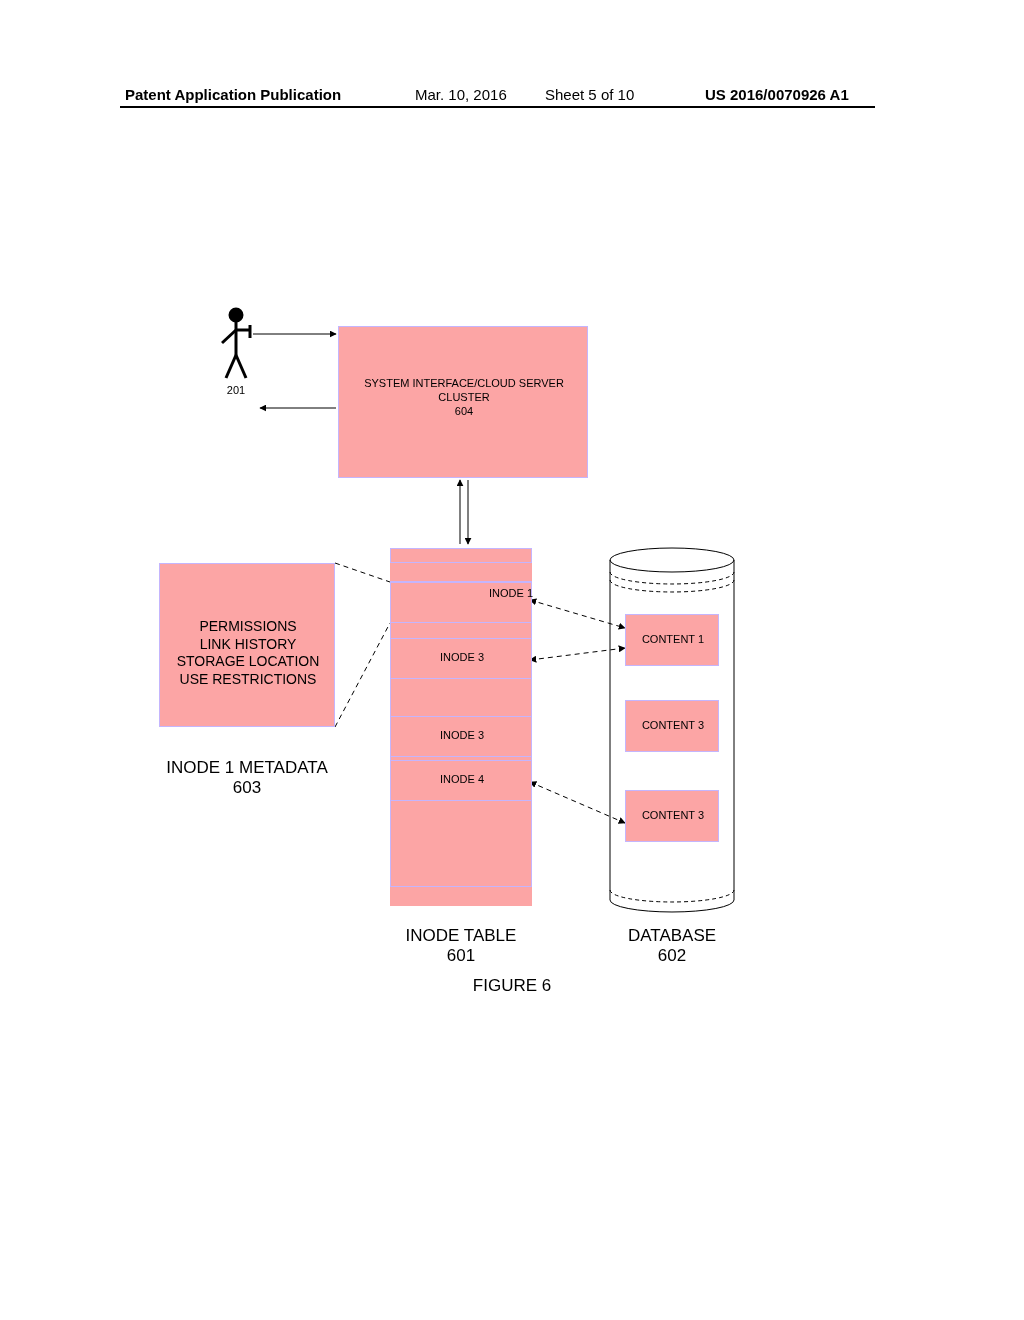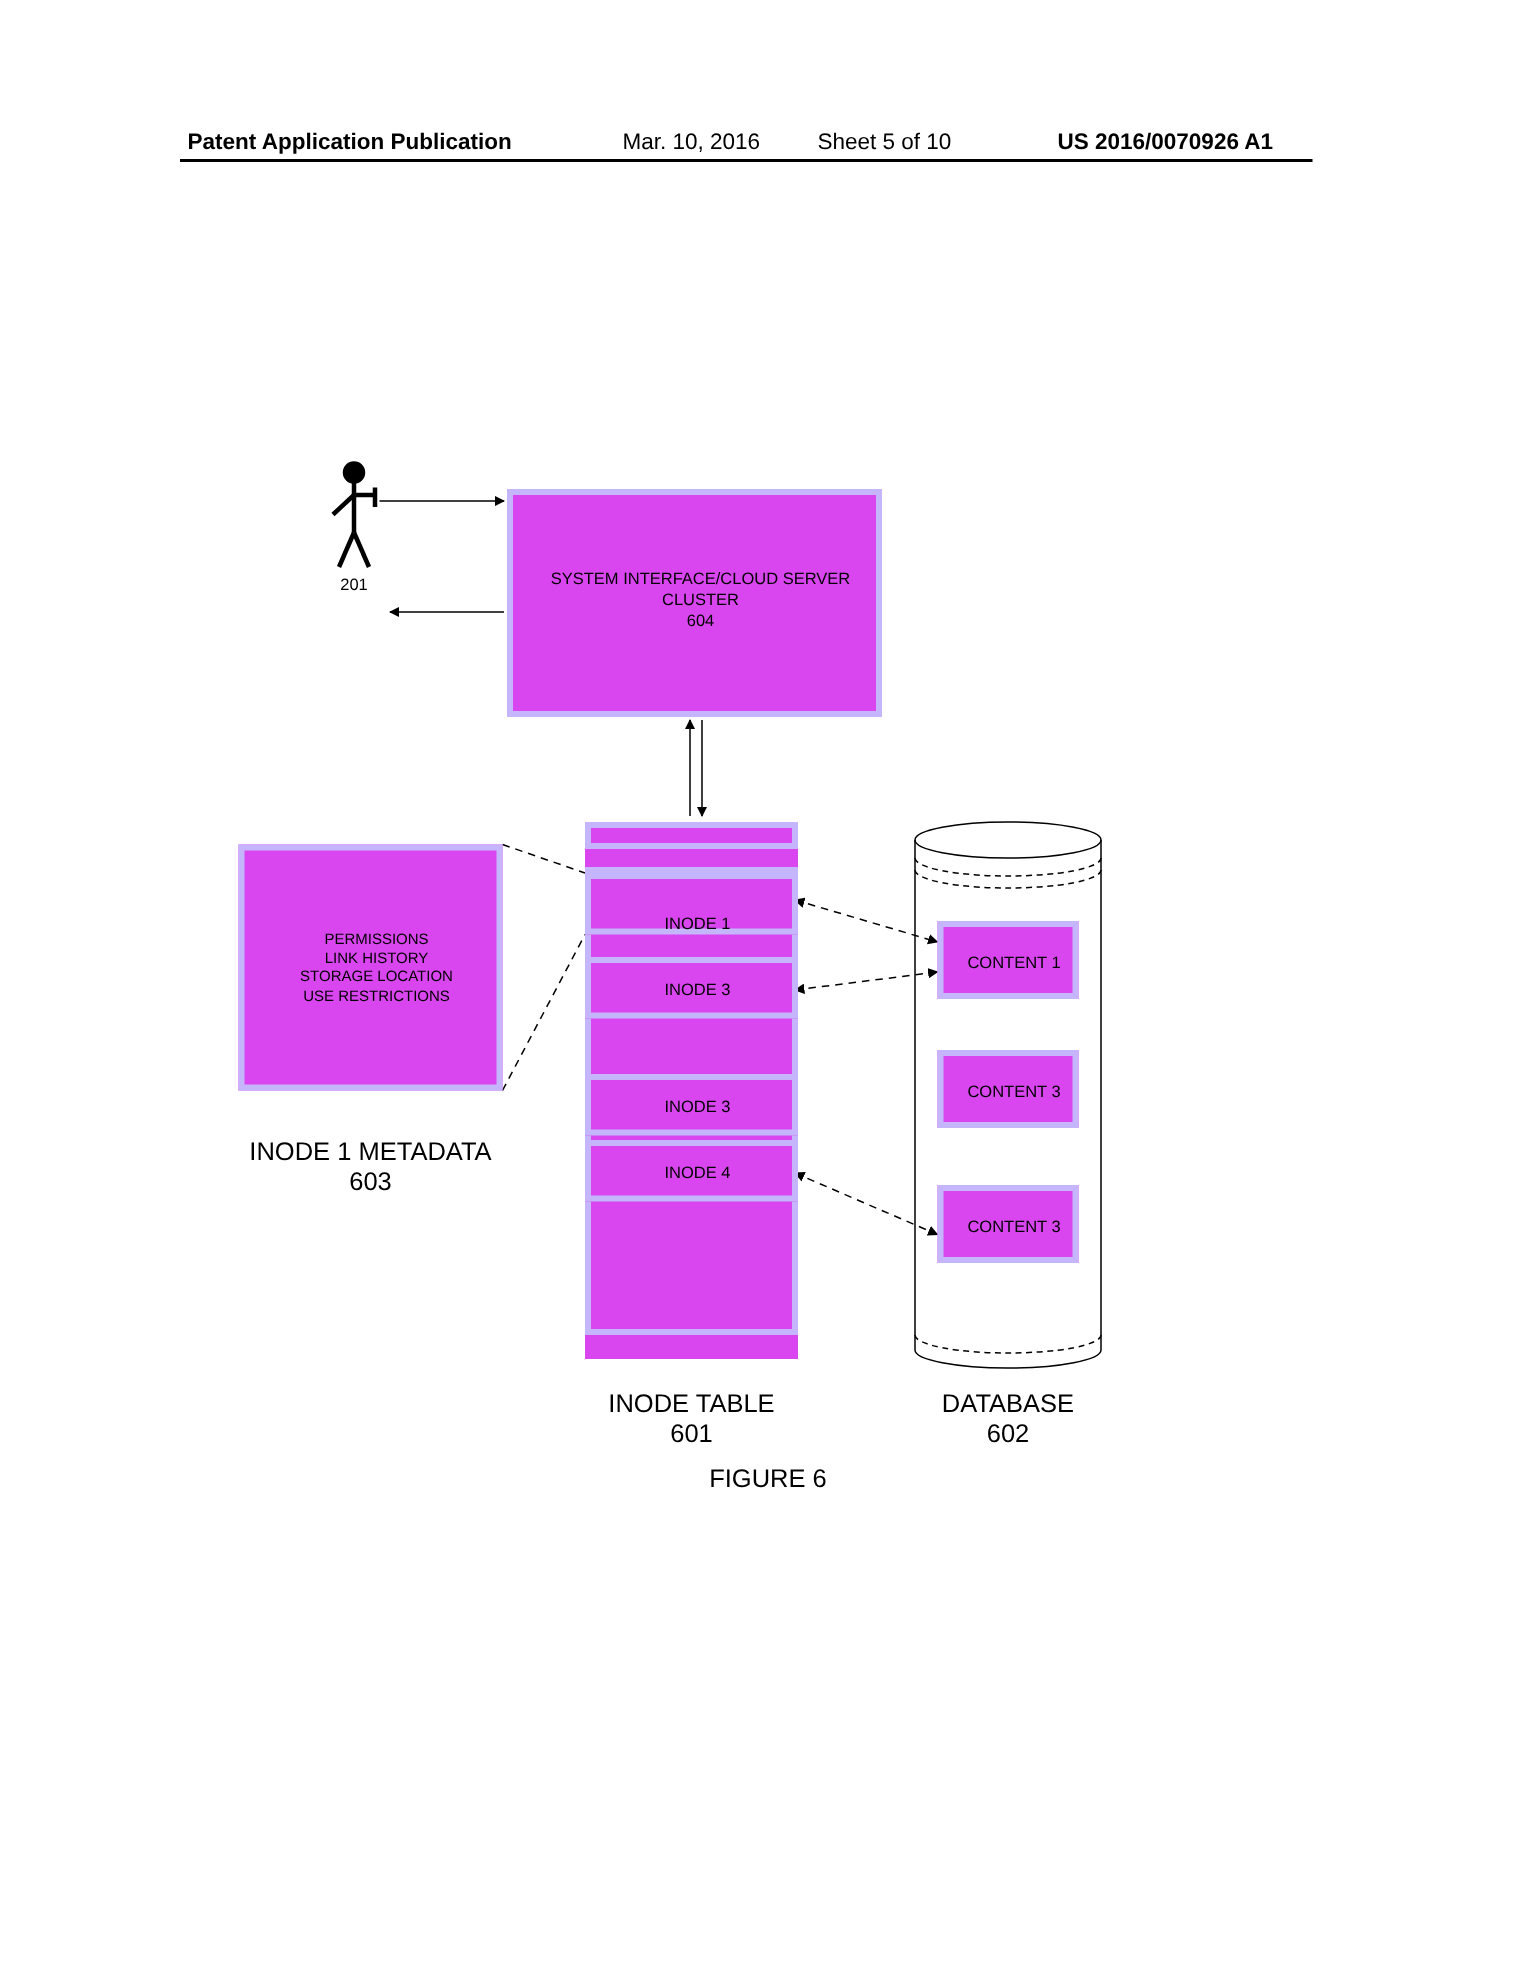--- a/index.html
+++ b/index.html
@@ -30,31 +30,31 @@
   .header .num  { position: absolute; left: 705px; font-weight: bold; }
   .header-rule {
     position: absolute;
     top: 106px;
     left: 120px;
     width: 755px;
     border-top: 2px solid #000;
   }
   .box {
     position: absolute;
-    border: 4px solid #c4b5fd;
-    background: #d946ef;
+    border: 1px solid #c4b5fd;
+    background: #fca5a5;
     box-sizing: border-box;
   }
   .label {
     position: absolute;
     font-size: 11px;
     text-align: center;
     line-height: 1.25;
   }
-  .label-sm { font-size: 10px; }
+  .label-sm { font-size: 14px; }
   svg.overlay {
     position: absolute;
     left: 0; top: 0;
     width: 1024px; height: 1320px;
     pointer-events: none;
   }
   .caption {
     position: absolute;
     font-size: 17px;
     text-align: center;
@@ -137,21 +137,21 @@
   <div class="caption" style="left:159px; top:758px; width:176px;">
     <div>INODE 1 METADATA</div>
     <div>603</div>
   </div>
 
   <div class="box" style="left:390px; top:548px; width:142px; height:358px;"></div>
 
   <div class="box" style="left:390px; top:562px; width:142px; height:20px; border-left:none; border-right:none;"></div>
 
   <div class="box" style="left:390px; top:582px; width:142px; height:41px;">
-    <div class="label" style="left:0; top:24px; width:142px;">INODE 1</div>
+    <div class="label" style="left:0; top:4px; width:142px;text-align:right;">INODE 1</div>
   </div>
   <div class="box" style="left:390px; top:638px; width:142px; height:41px;">
     <div class="label" style="left:0; top:12px; width:142px;">INODE 3</div>
   </div>
   <div class="box" style="left:390px; top:694px; width:142px; height:41px;margin-top:22px;">
     <div class="label" style="left:0; top:12px; width:142px;">INODE 3</div>
   </div>
   <div class="box" style="left:390px; top:760px; width:142px; height:41px;text-decoration:underline;">
     <div class="label" style="left:0; top:12px; width:142px;">INODE 4</div>
   </div>

